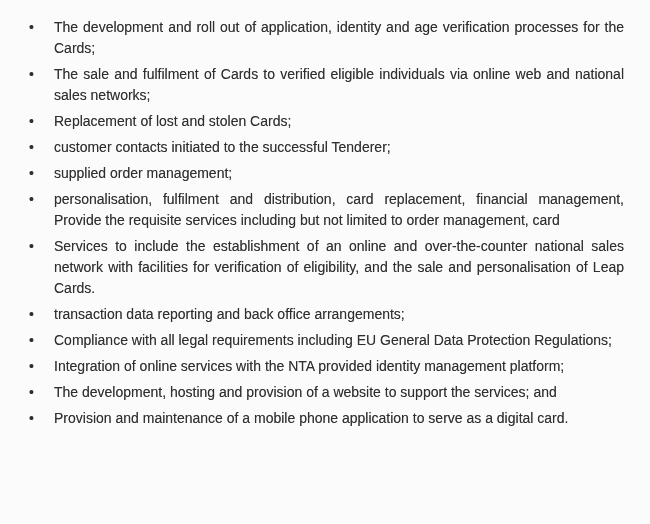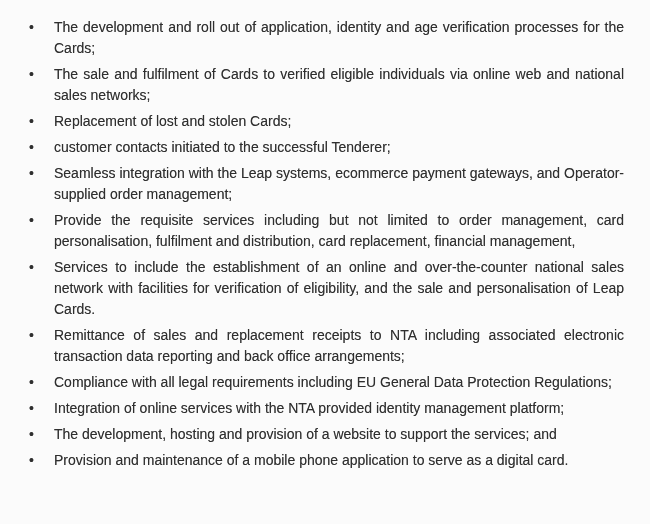--- a/index.html
+++ b/index.html
@@ -63,37 +63,35 @@
       <li>
         <span class="bullet">•</span>
         <div class="line">Replacement of lost and stolen Cards;</div>
       </li>
       <li>
         <span class="bullet">•</span>
         <div class="line">customer contacts initiated to the successful Tenderer;</div>
       </li>
       <li>
         <span class="bullet">•</span>
-        <div class="line">Seamless integration with the Leap systems, ecommerce payment gateways, and Operator-</div>
         <div class="line">supplied order management;</div>
       </li>
       <li>
         <span class="bullet">•</span>
+        <div class="line">personalisation, fulfilment and distribution, card replacement, financial management,</div>
         <div class="line">Provide the requisite services including but not limited to order management, card</div>
-        <div class="line">personalisation, fulfilment and distribution, card replacement, financial management,</div>
       </li>
       <li>
         <span class="bullet">•</span>
         <div class="line">Services to include the establishment of an online and over-the-counter national sales</div>
         <div class="line">network with facilities for verification of eligibility, and the sale and personalisation of Leap</div>
         <div class="line">Cards.</div>
       </li>
       <li>
         <span class="bullet">•</span>
-        <div class="line">Remittance of sales and replacement receipts to NTA including associated electronic</div>
         <div class="line">transaction data reporting and back office arrangements;</div>
       </li>
       <li>
         <span class="bullet">•</span>
         <div class="line">Compliance with all legal requirements including EU General Data Protection Regulations;</div>
       </li>
       <li>
         <span class="bullet">•</span>
         <div class="line">Integration of online services with the NTA provided identity management platform;</div>
       </li>

